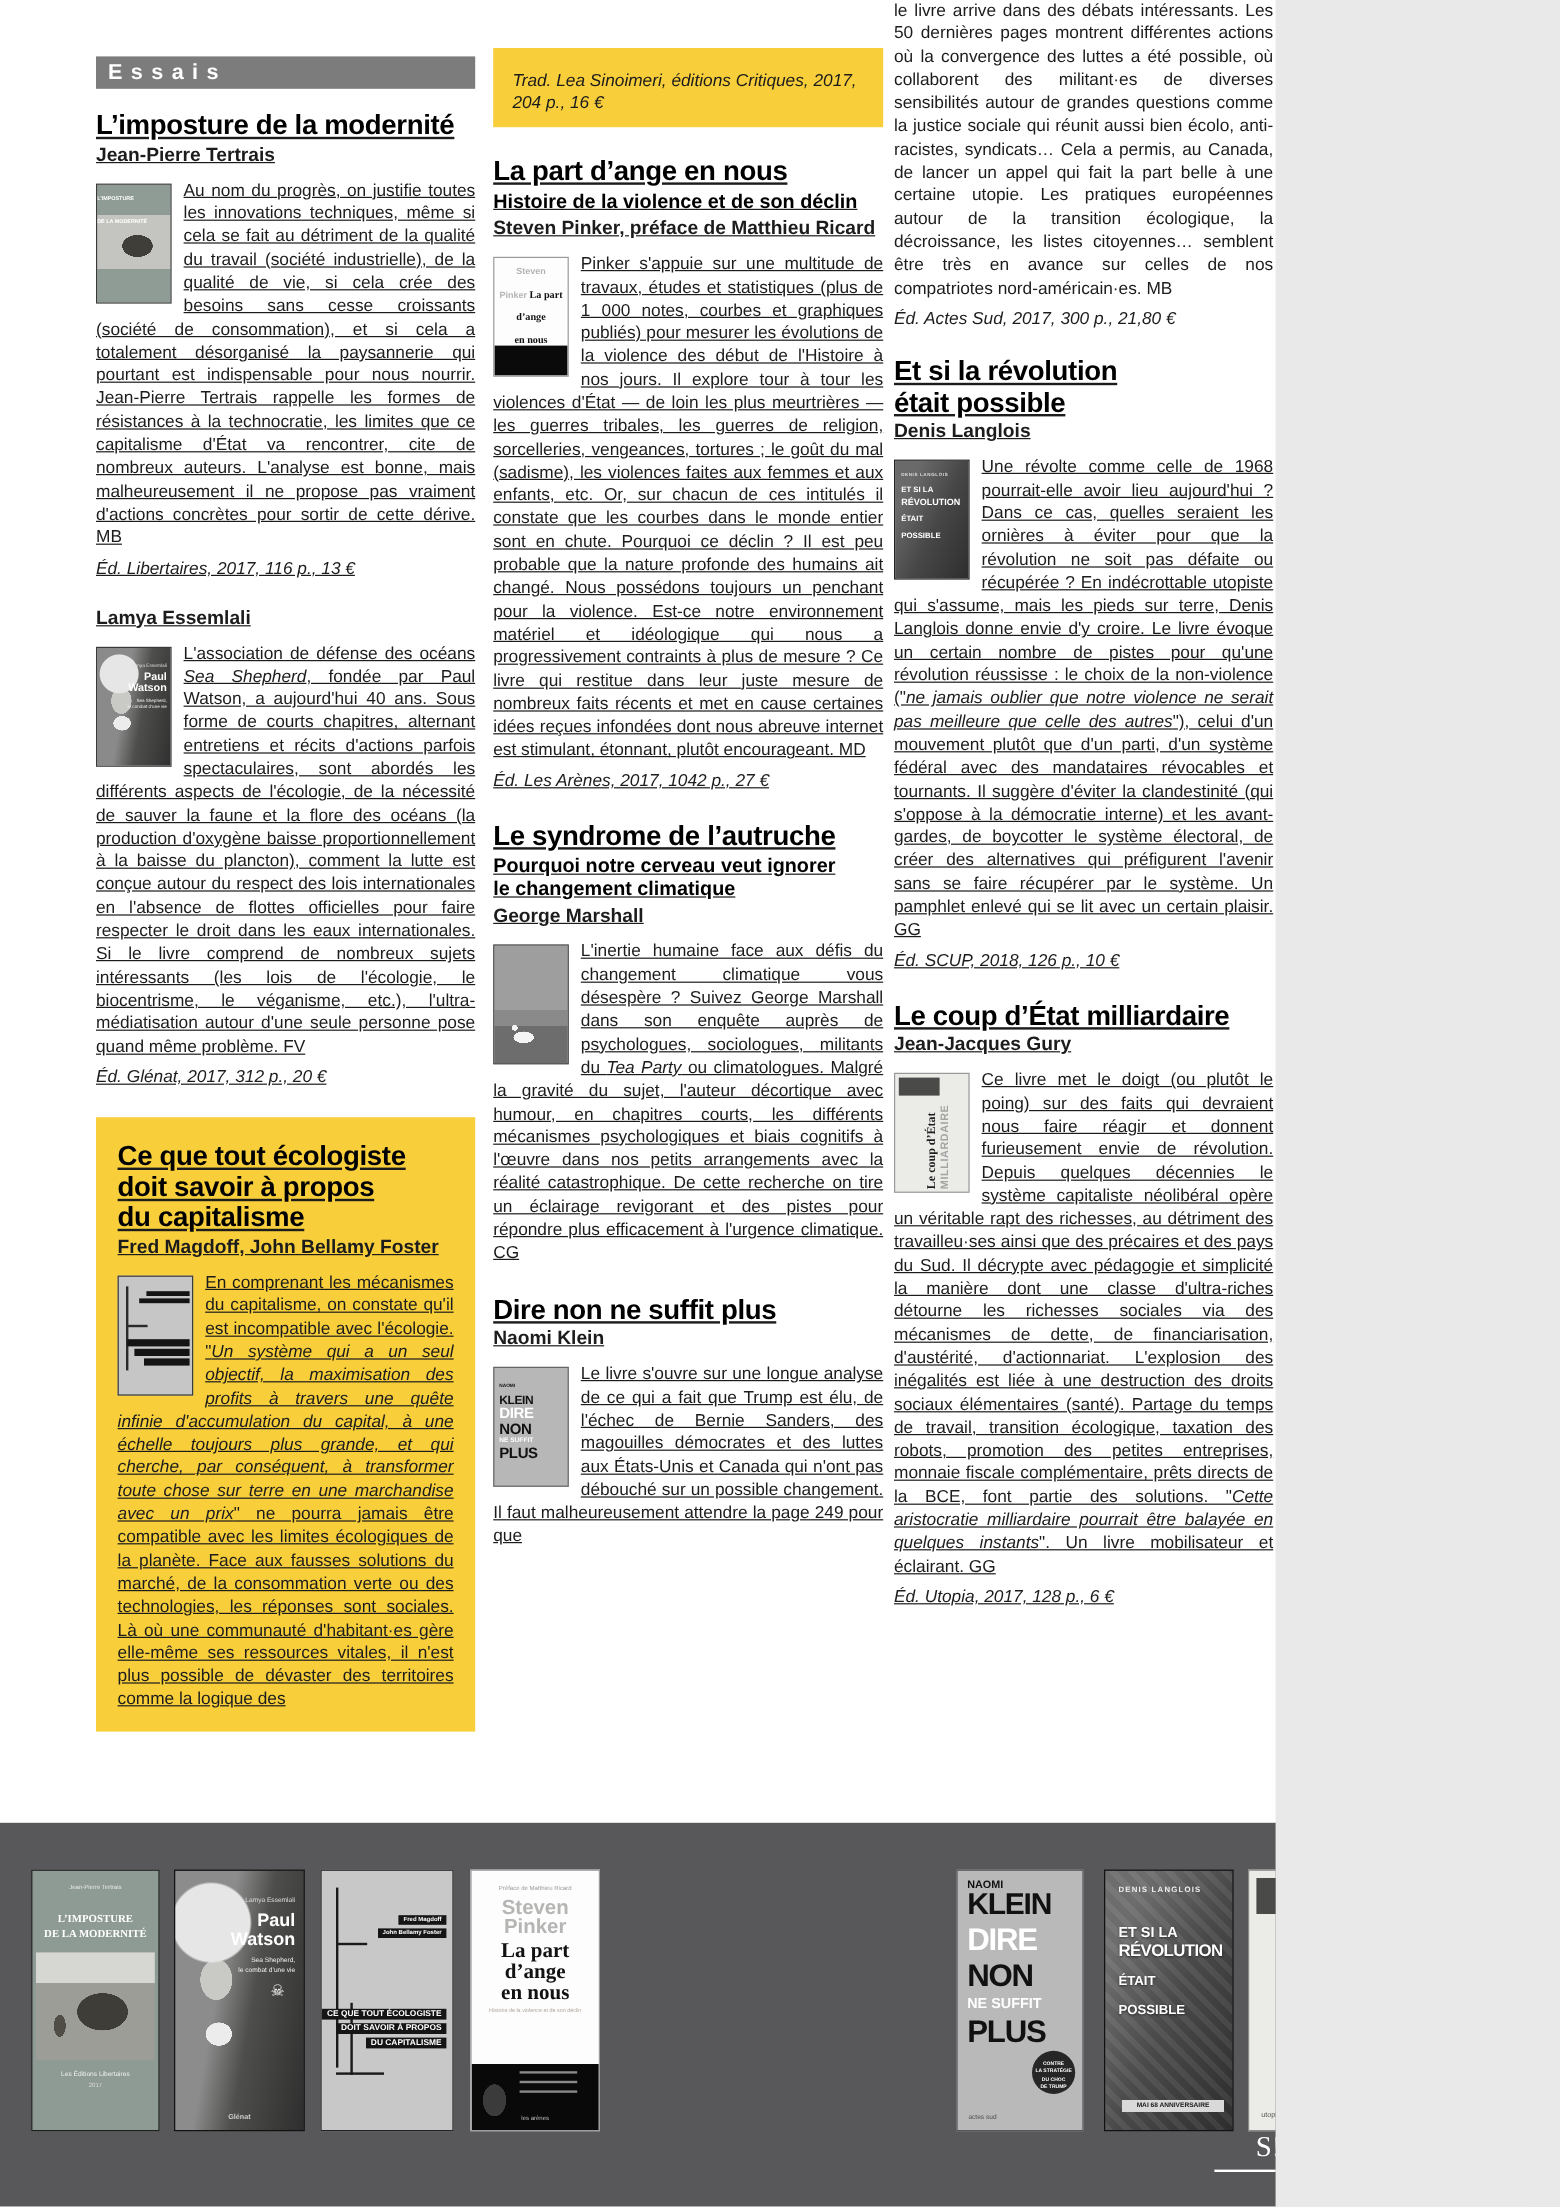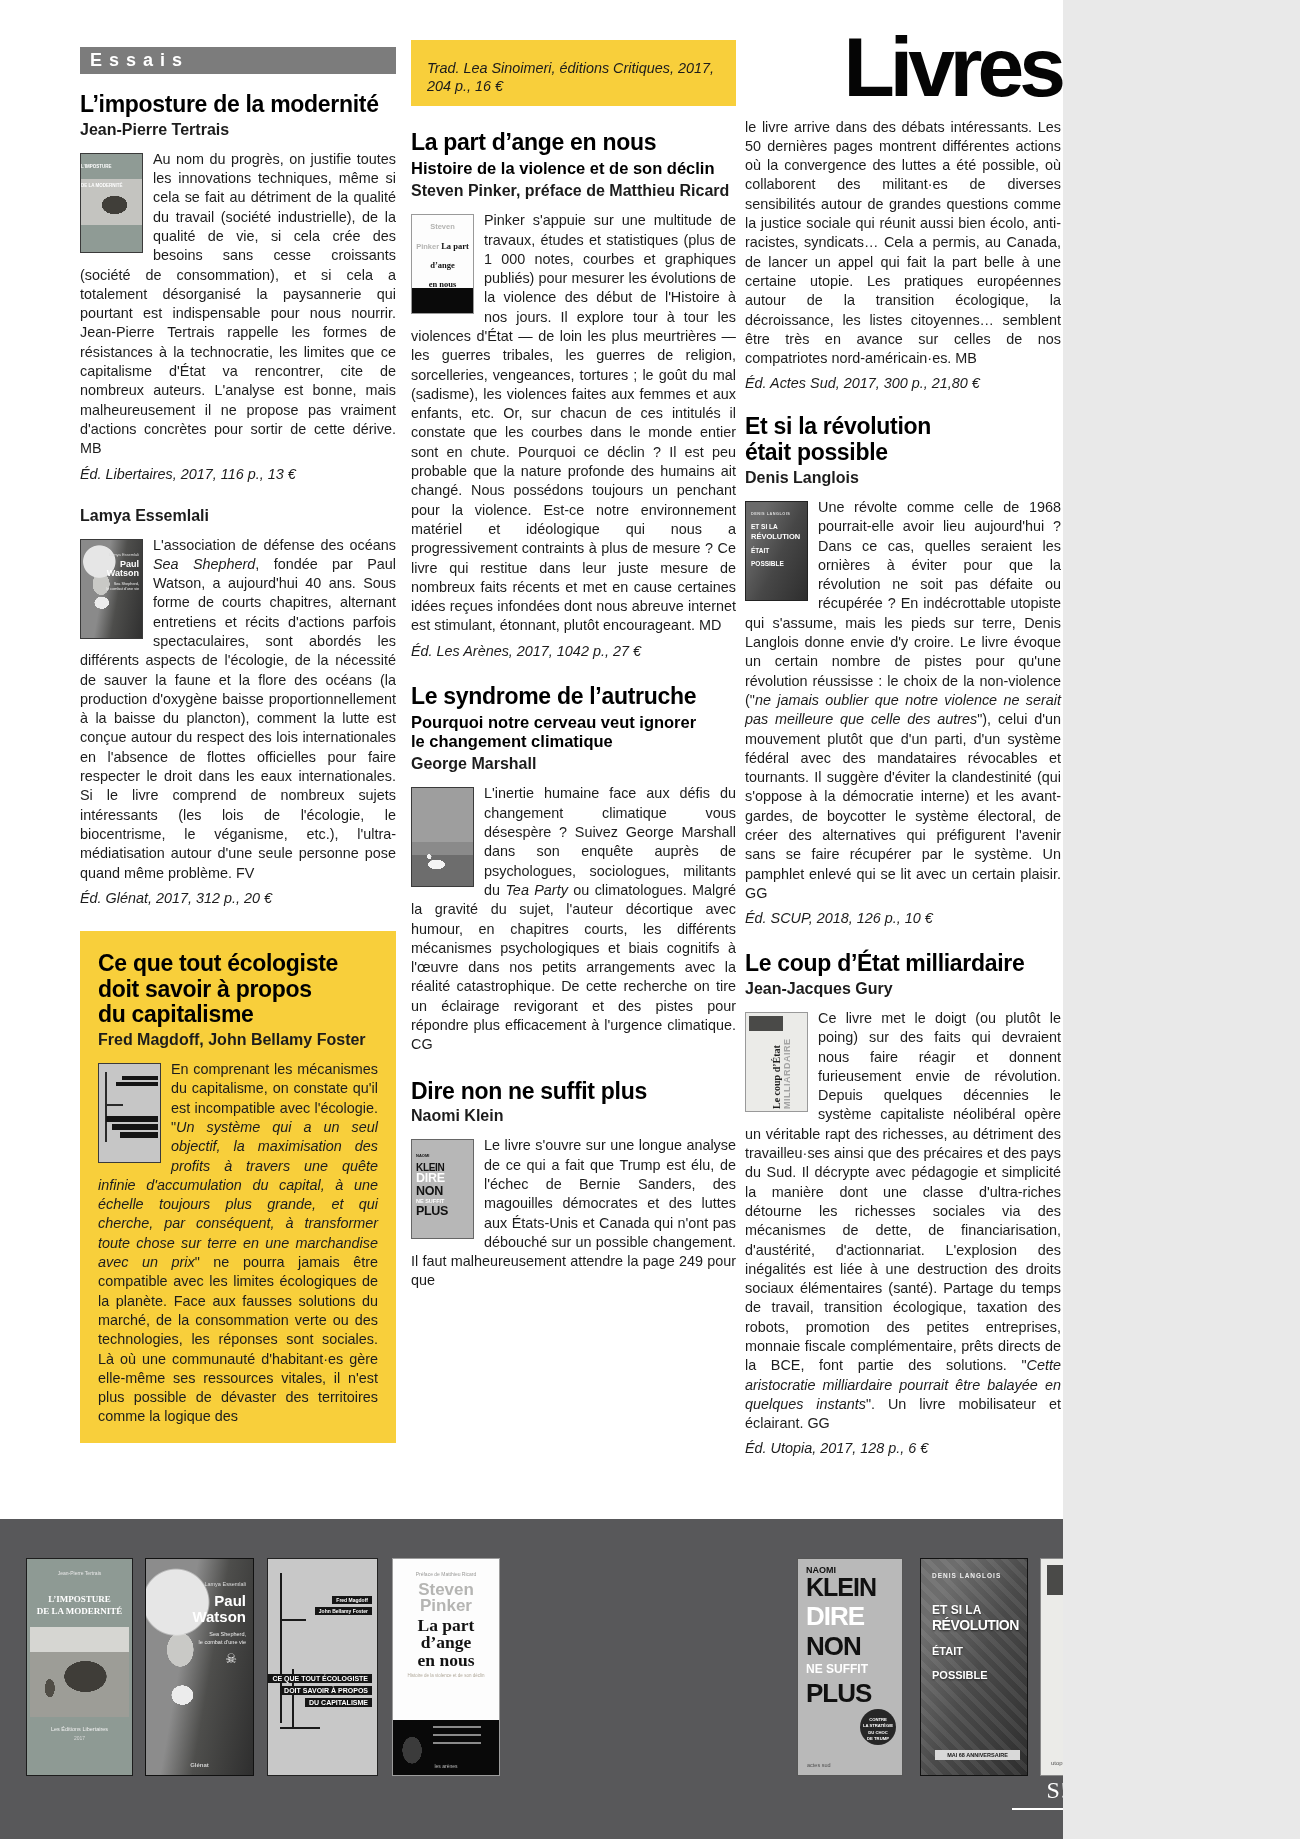--- a/index.html
+++ b/index.html
@@ -10,21 +10,21 @@
   body{font-family:"Liberation Sans",sans-serif;}
   .page{position:relative;width:1063px;height:1839px;background:#fff;overflow:hidden;color:var(--ink);}
   .col{position:absolute;top:0;}
   .col1{left:80px;width:316px;}
   .col2{left:411px;width:325px;}
   .col3{left:745px;width:316px;}
 
   .bar{height:27px;background:var(--gray);color:#fff;font-weight:bold;font-size:18px;
        letter-spacing:7px;line-height:27px;padding-left:10px;margin-top:47px;margin-bottom:18px;}
 
-  .review{margin-bottom:24px;}
+  .review{margin-bottom:24px;text-decoration:underline;}
   .rtitle{font-size:23px;line-height:1.12;font-weight:700;letter-spacing:-0.3px;color:#000;margin-bottom:3px;}
   .rtitle .tl{white-space:nowrap;}
   .rsub{font-size:16.5px;font-weight:700;line-height:1.18;color:#000;margin-bottom:4px;}
   .rsub .tl{white-space:nowrap;}
   .rauthor{font-size:16px;font-weight:700;margin:2px 0 11px;}
   .rbody{font-size:14.4px;line-height:1.34;text-align:justify;}
   .it{font-style:italic;}
   .source{font-style:italic;font-size:14.4px;margin-top:6px;line-height:1.25;}
 
   .thumb{float:left;width:63px;height:100px;margin:3px 10px 1px 0;border:1px solid #3a3a3a;
@@ -296,21 +296,20 @@
           <span class="tk-big" style="display:block">NON</span>
           <span class="tk-sm" style="display:block">NE SUFFIT</span>
           <span class="tk-big" style="display:block">PLUS</span>
         </span>
         <span><span>Le livre s'ouvre sur une longue analyse de ce qui a fait que Trump est élu, de l'échec de Bernie Sanders, des magouilles démocrates et des luttes aux États-Unis et Canada qui n'ont pas débouché sur un possible changement. Il faut malheureusement attendre la page 249 pour que</span></span>
       </div>
     </article>
   </div>
 
   <div class="col col3">
-    <h1 class="brand">Livres</h1>
 
     <div class="contblock">
       <div class="rbody">le livre arrive dans des débats intéressants. Les 50 dernières pages montrent différentes actions où la convergence des luttes a été possible, où collaborent des militant·es de diverses sensibilités autour de grandes questions comme la justice sociale qui réunit aussi bien écolo, anti-racistes, syndicats… Cela a permis, au Canada, de lancer un appel qui fait la part belle à une certaine utopie. Les pratiques européennes autour de la transition écologique, la décroissance, les listes citoyennes… semblent être très en avance sur celles de nos compatriotes nord-américain·es. MB</div>
       <div class="source">Éd. Actes Sud, 2017, 300 p., 21,80 €</div>
     </div>
 
     <article class="review">
       <h2 class="rtitle">
         <div class="tl">Et si la révolution</div>
         <div class="tl">était possible</div>

